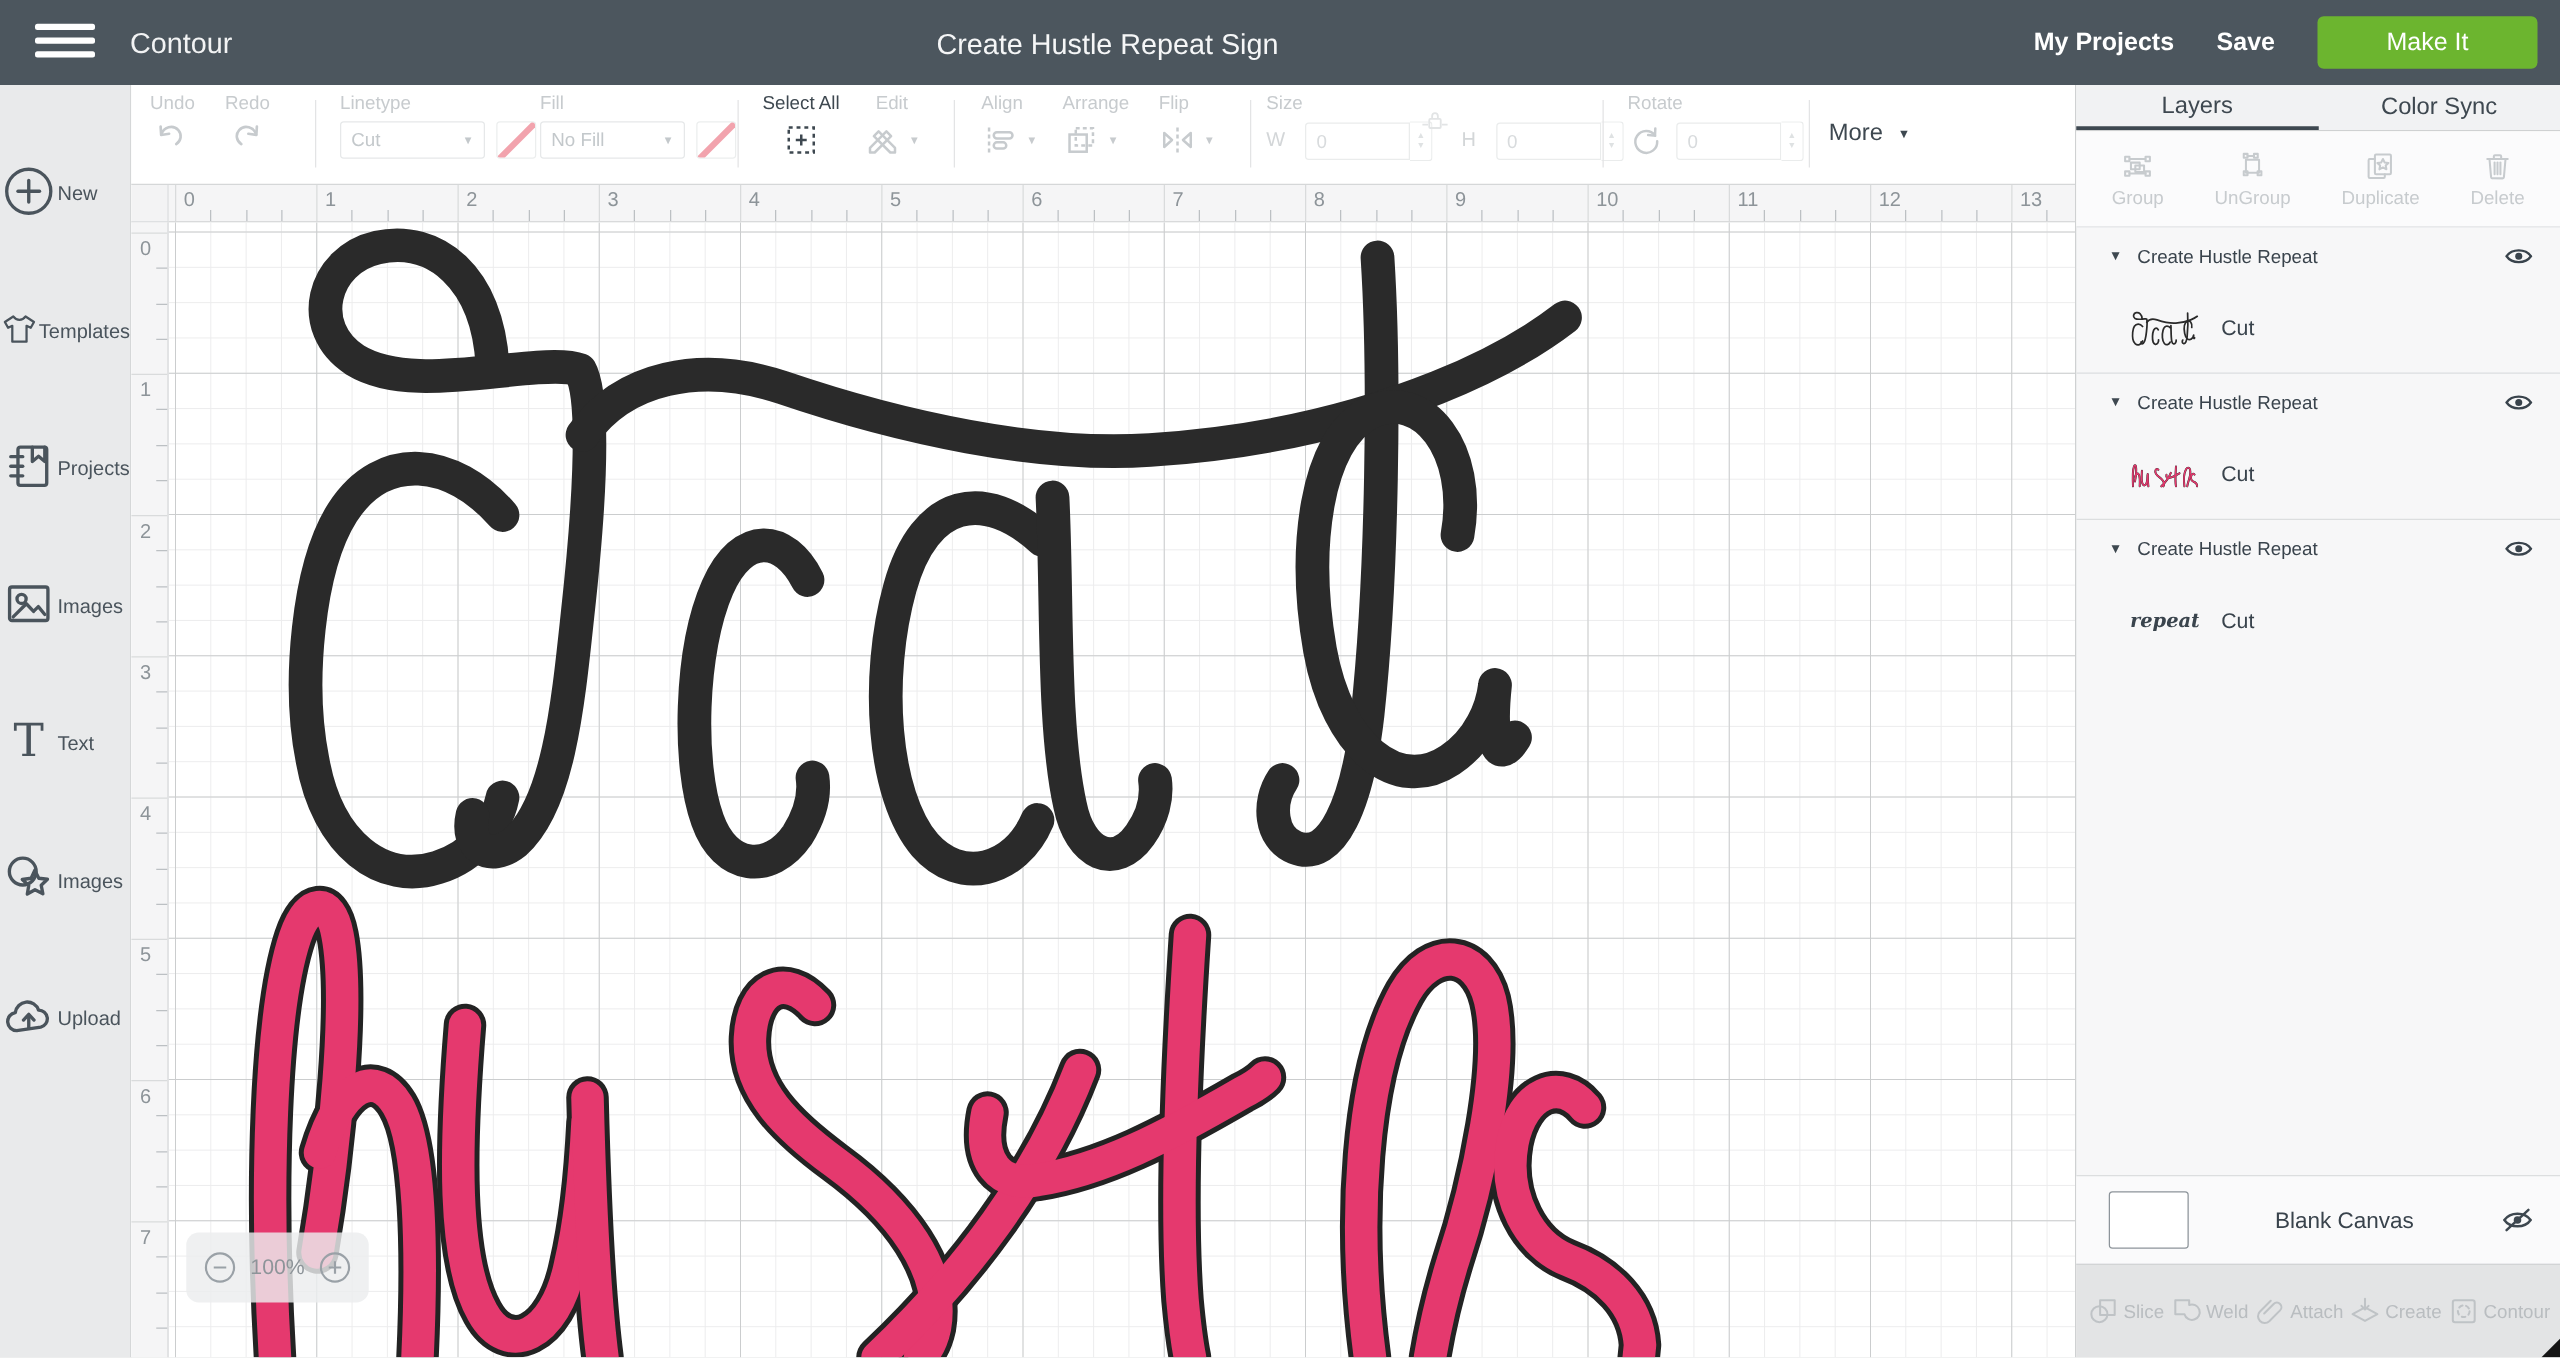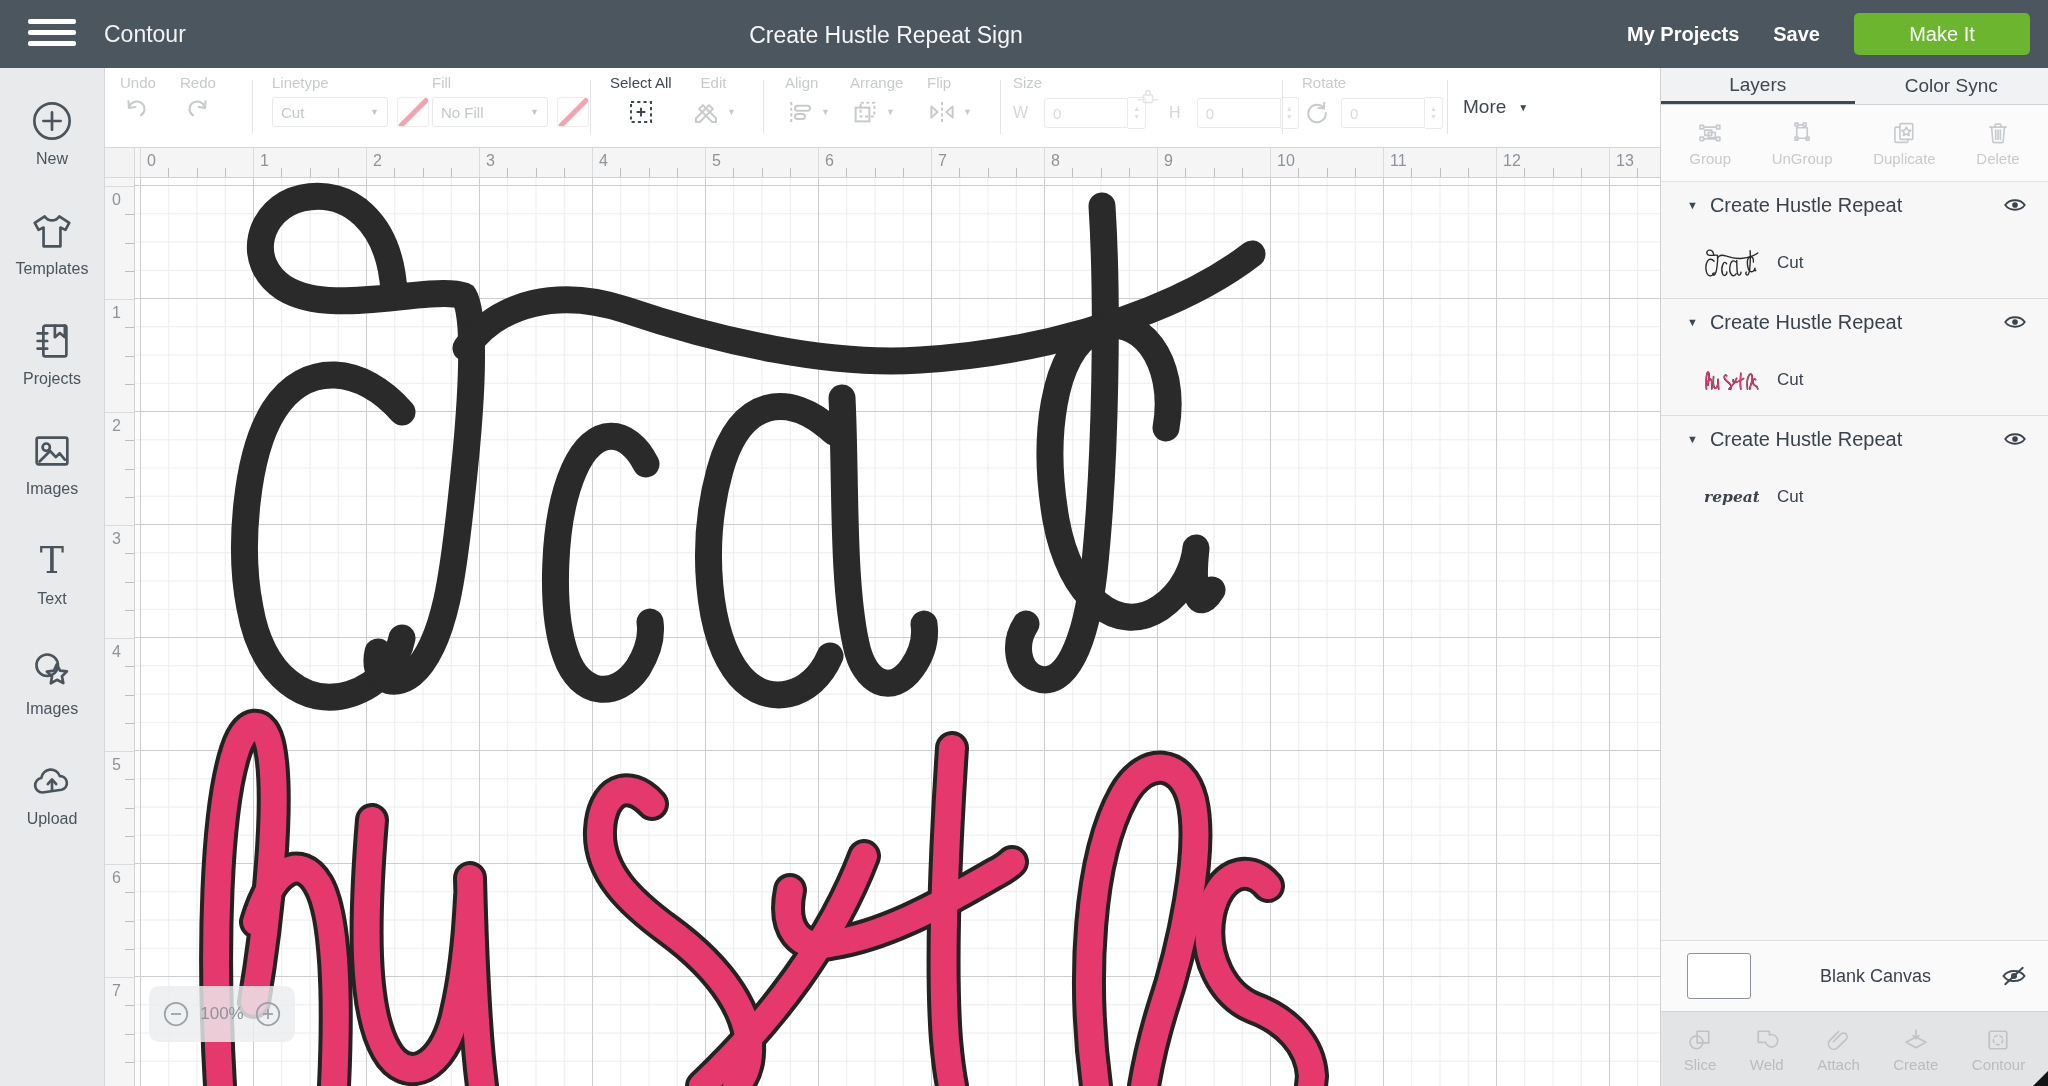--- a/index.html
+++ b/index.html
@@ -12,21 +12,21 @@
   .hamburger span{display:block;height:5px;background:#fff;border-radius:2px;margin-bottom:6px;}
   .tb-canvas{position:absolute;left:104px;top:21px;color:#f2f3f4;font-size:23px;}
   .tb-title{position:absolute;left:886px;top:22px;transform:translateX(-50%);color:#f5f6f7;font-size:23px;white-space:nowrap;}
   .tb-nav{position:absolute;right:18px;top:0;height:68px;display:flex;align-items:center;gap:34px;}
   .tb-link{color:#fff;font-size:20px;font-weight:bold;cursor:pointer;}
   .makeit{background:#6cb52f;border:none;border-radius:5px;color:#fff;font-size:20px;
           width:176px;height:42px;font-family:inherit;cursor:pointer;}
   
   .sidebar{position:absolute;left:0;top:68px;width:105px;bottom:0;background:#e9eaeb;
            border-right:1px solid #d5d7d8;padding-top:30px;box-sizing:border-box;}
-  .side-item{height:110px;display:flex;flex-direction:column;align-items:center;cursor:pointer;color:#4a545c;}
+  .side-item{height:110px;display:flex;flex-direction:row;align-items:center;cursor:pointer;color:#4a545c;}
   .side-item .ic{width:46px;height:46px;}
   .side-label{font-size:16px;margin-top:6px;}
   
   .toolbar{position:absolute;left:105px;top:68px;width:1555px;height:80px;background:#fff;
            border-bottom:1px solid #d5d7d8;box-sizing:border-box;}
   .vdiv{position:absolute;top:12px;width:1px;height:54px;background:#e3e4e5;}
   .tgroup{position:absolute;top:6px;color:#3e4850;}
   .tgroup.dis{color:#c7cbce;}
   .tlabel{font-size:15px;line-height:18px;}
   .trow{display:flex;align-items:center;margin-top:5px;gap:9px;}
@@ -81,36 +81,36 @@
   .ptab{flex:1;display:flex;align-items:center;justify-content:center;font-size:19px;color:#3e4850;cursor:pointer;box-sizing:border-box;}
   .ptab.active{border-bottom:3px solid #3e4850;}
   .pactions{height:76px;display:flex;align-items:center;justify-content:space-around;background:#fbfbfc;
             border-bottom:1px solid #e2e4e5;color:#c7cbce;flex:none;padding:0 8px;}
   .paction{display:flex;flex-direction:column;align-items:center;gap:3px;cursor:pointer;}
   .paction .ic{width:28px;height:28px;}
   .paction span{font-size:15px;}
   .playerlist{flex:1;overflow:hidden;}
   .lgroup-header{height:46px;display:flex;align-items:center;padding:0 20px 0 26px;cursor:pointer;}
   .lcaret{font-size:11px;color:#3e4850;margin-right:12px;}
-  .ltitle{font-size:20px;color:#39434c;flex:1;}
+  .ltitle{font-size:15px;color:#39434c;flex:1;}
   .leye{width:26px;height:26px;color:#39434c;cursor:pointer;}
   .litem{height:70px;display:flex;align-items:center;padding-left:44px;cursor:pointer;}
   .thumb{width:54px;height:42px;flex:none;}
   .thumb-word{font-family:"DejaVu Serif","Liberation Serif",serif;font-style:italic;font-weight:bold;
               font-size:19px;fill:#3a444d;text-anchor:middle;}
   .lcut{font-size:17px;color:#39434c;margin-left:18px;}
   .ldivider{height:1px;background:#dcdedf;margin:0;}
   .blankrow{height:70px;border-top:1px solid #dcdedf;background:#fafafb;display:flex;align-items:center;
             padding:0 20px 0 26px;flex:none;cursor:pointer;}
   .blank-thumb{width:62px;height:44px;background:#fff;border:1px solid #8d949a;border-radius:3px;flex:none;}
   .blank-label{font-size:18px;color:#39434c;flex:1;text-align:center;}
   .eyeoff{width:28px;height:28px;color:#3e4850;cursor:pointer;}
   .ptools{position:relative;height:74px;background:#e3e4e5;border-top:1px solid #d2d4d5;flex:none;
           display:flex;align-items:center;justify-content:space-around;color:#bfc3c6;padding:0 6px;}
-  .ptool{display:flex;flex-direction:column;align-items:center;gap:2px;cursor:pointer;}
+  .ptool{display:flex;flex-direction:row;align-items:center;gap:2px;cursor:pointer;}
   .ptool .ic{width:28px;height:28px;}
   .ptool span{font-size:15px;color:#b9bdc0;}
   .corner-resize{position:absolute;right:0;bottom:0;width:0;height:0;
                  border-left:15px solid transparent;border-bottom:15px solid #141414;}
   .ic{display:block;}
 </style>
 </head>
 <body>
 
 <div class="app">

